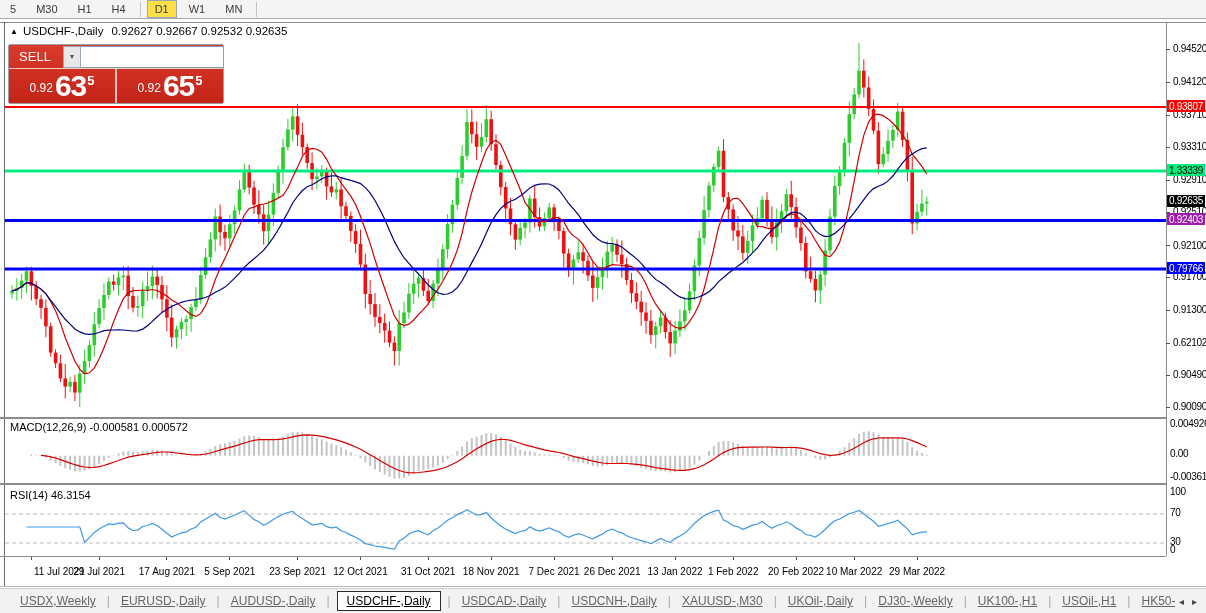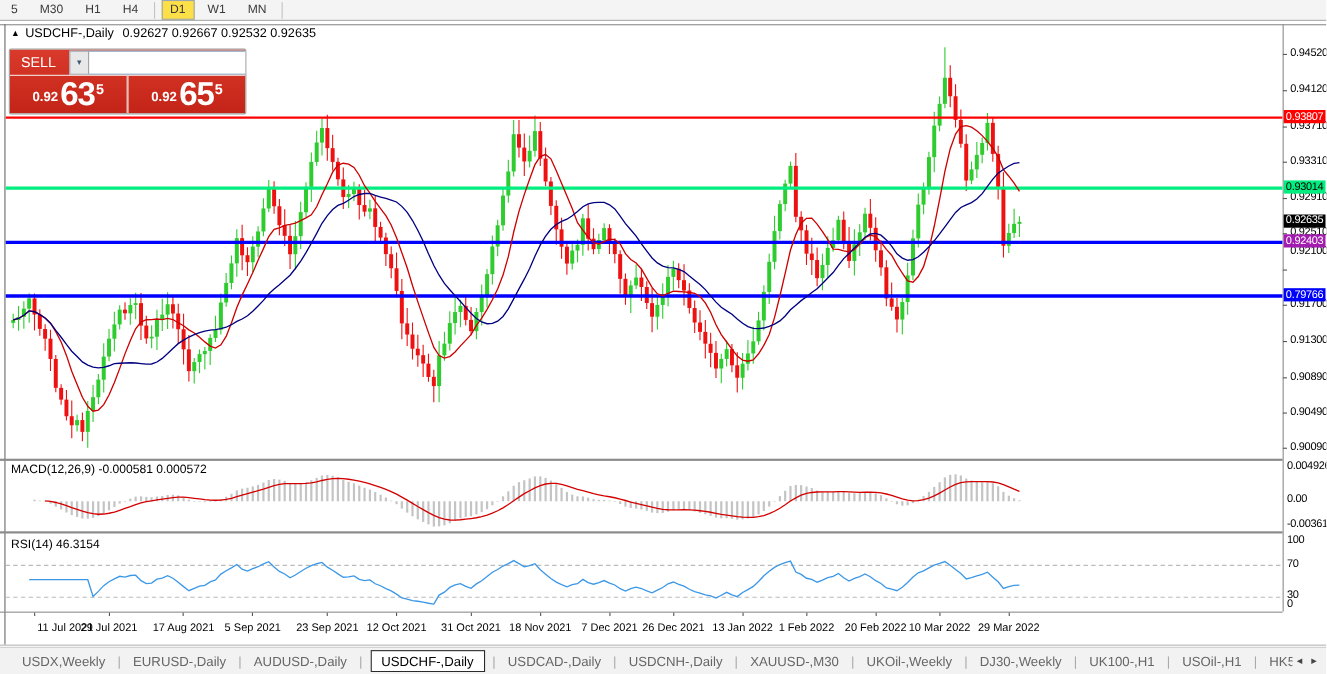--- a/index.html
+++ b/index.html
@@ -28,21 +28,21 @@
     display:flex; flex-direction:column; overflow:hidden; }
   #tp-top { display:flex; height:27px; align-items:center; }
   .tp-btn { color:#fff; font-size:13px; text-align:center; flex:0 0 52px; cursor:pointer; }
   #tp-stepper { flex:1; display:flex; align-items:center; height:23px; margin:0 2px; }
   .step-btn { width:18px; height:22px; background:#e8e8e8; border:1px solid #9aa7b0; color:#3c5a78;
     font-size:8px; line-height:20px; text-align:center; cursor:pointer; }
   #volume-input { flex:1; height:22px; border:1px solid #7f9db9; border-left:none; border-right:none;
     font-size:14px; text-align:right; padding-right:6px; font-family:"Liberation Sans",sans-serif; }
   #tp-prices { flex:1; display:flex; border-top:1px solid rgba(255,255,255,.75); }
   .tp-price { flex:1; color:#fff; display:flex; align-items:center; justify-content:center; cursor:default; }
-  .tp-price .small { font-size:12px; font-weight:bold; margin-right:2px; margin-top:4px; }
+  .tp-price .small { font-size:12px; font-weight:normal; margin-right:2px; margin-top:4px; }
   .tp-price .big { font-size:30px; font-weight:bold; letter-spacing:-1px; }
   .tp-price .sup { font-size:13px; font-weight:bold; margin-top:-12px; margin-left:1px; }
   #tp-gap { width:2px; background:#e9bdb8; }
 
   svg { position:absolute; }
   #main-svg { left:5px; top:30px; }
   #macd-svg { left:5px; top:420px; }
   #rsi-svg  { left:5px; top:487px; }
 
   .panel-label { position:absolute; font-size:11px; color:#000; left:10px; white-space:nowrap; }
@@ -59,21 +59,21 @@
 
   
   #date-axis { position:absolute; left:5px; top:556px; width:1161px; height:30px; overflow:visible; }
   .dtick { position:absolute; top:1px; width:1px; height:3px; background:#555; }
   .dlab { position:absolute; top:10px; width:64px; text-align:center; font-size:10px; color:#000; white-space:nowrap; }
 
   
   #tabbar { position:absolute; left:0; top:588px; width:1206px; height:25px; background:#f2f2f2;
     border-top:1px solid #cfcfcf; display:flex; align-items:center; }
   #tab-list { display:flex; align-items:center; padding-left:16px; flex:1; overflow:hidden; white-space:nowrap; }
-  .tab { font-size:12px; color:#666; padding:2px 4px; cursor:pointer; }
+  .tab { font-size:12px; color:#666; padding:2px 4px; cursor:pointer;text-decoration:underline; }
   .tab.active { background:#fff; border:1px solid #2b2b2b; color:#000; padding:2px 9px; }
   .tab-sep { color:#aaa; margin:0 7px; font-size:12px; }
   #tab-arrows { display:flex; align-items:center; padding-right:5px; }
   .tab-arrow { font-size:10px; color:#444; padding:0 4px; cursor:pointer; }
 </style>
 </head>
 <body>
 
 <div id="app">
 
@@ -725,33 +725,33 @@
       <div class="alab" style="top: 53.7px;">0.94120</div>
       <div class="ptick" style="top: 92.8px;"></div>
       <div class="alab" style="top: 86.8px;">0.93710</div>
       <div class="ptick" style="top: 125.2px;"></div>
       <div class="alab" style="top: 119.2px;">0.93310</div>
       <div class="ptick" style="top: 157.5px;"></div>
       <div class="alab" style="top: 151.5px;">0.92910</div>
       <div class="ptick" style="top: 189.8px;"></div>
       <div class="alab" style="top: 183.8px; text-align: right;">0.92510</div>
       <div class="ptick" style="top: 222.9px;"></div>
-      <div class="alab" style="top: 201px;">0.92100</div>
+      <div class="alab" style="top: 218px;">0.92100</div>
       <div class="ptick" style="top: 255.2px;"></div>
       <div class="alab" style="top: 249.2px;">0.91700</div>
       <div class="ptick" style="top: 287.5px;"></div>
       <div class="alab" style="top: 281.5px;">0.91300</div>
       <div class="ptick" style="top: 320.7px;"></div>
-      <div class="alab" style="top: 314.7px;">0.90890</div>
+      <div class="alab" style="top: 314.7px;">0.62102</div>
       <div class="ptick" style="top: 353px;"></div>
       <div class="alab" style="top: 347px;">0.90490</div>
       <div class="ptick" style="top: 385.3px;"></div>
       <div class="alab" style="top: 379.3px;">0.90090</div>
       <div class="plabel" style="top: 78px; background: rgb(255, 0, 0); color: rgb(255, 255, 255);">0.93807</div>
-      <div class="plabel" style="top: 142.1px; background: rgb(0, 237, 127); color: rgb(0, 0, 0);">0.93014</div>
+      <div class="plabel" style="top: 142.1px; background: rgb(0, 237, 127); color: rgb(0, 0, 0);">1.33339</div>
       <div class="plabel" style="top: 172.7px; background: rgb(0, 0, 0); color: rgb(255, 255, 255);">0.92635</div>
       <div class="plabel" style="top: 191.4px; background: #a21caf; color: rgb(255, 255, 255);">0.92403</div>
       <div class="plabel" style="top: 240.1px; background: rgb(0, 0, 255); color: rgb(255, 255, 255);">0.79766</div>
     </div>
   <div id="sub-axes">
       <div class="subaxis-lab" style="top: 418px;">0.004926</div>
       <div class="subaxis-lab" style="top: 448px;">0.00</div>
       <div class="subaxis-lab" style="top: 471px;">-0.003615</div>
       <div class="subaxis-lab" style="top: 486px;">100</div>
       <div class="subaxis-lab" style="top: 507px;">70</div>
@@ -800,21 +800,21 @@
         <span class="tab">AUDUSD-,Daily</span>
         <span class="tab-sep">|</span>
         <span class="tab active">USDCHF-,Daily</span>
         <span class="tab-sep">|</span>
         <span class="tab">USDCAD-,Daily</span>
         <span class="tab-sep">|</span>
         <span class="tab">USDCNH-,Daily</span>
         <span class="tab-sep">|</span>
         <span class="tab">XAUUSD-,M30</span>
         <span class="tab-sep">|</span>
-        <span class="tab">UKOil-,Weekly</span>
+        <span class="tab">UKOil-,Daily</span>
         <span class="tab-sep">|</span>
         <span class="tab">DJ30-,Weekly</span>
         <span class="tab-sep">|</span>
         <span class="tab">UK100-,H1</span>
         <span class="tab-sep">|</span>
         <span class="tab">USOil-,H1</span>
         <span class="tab-sep">|</span>
         <span class="tab">HK50-,H1</span>
       </div>
     <div id="tab-arrows">

